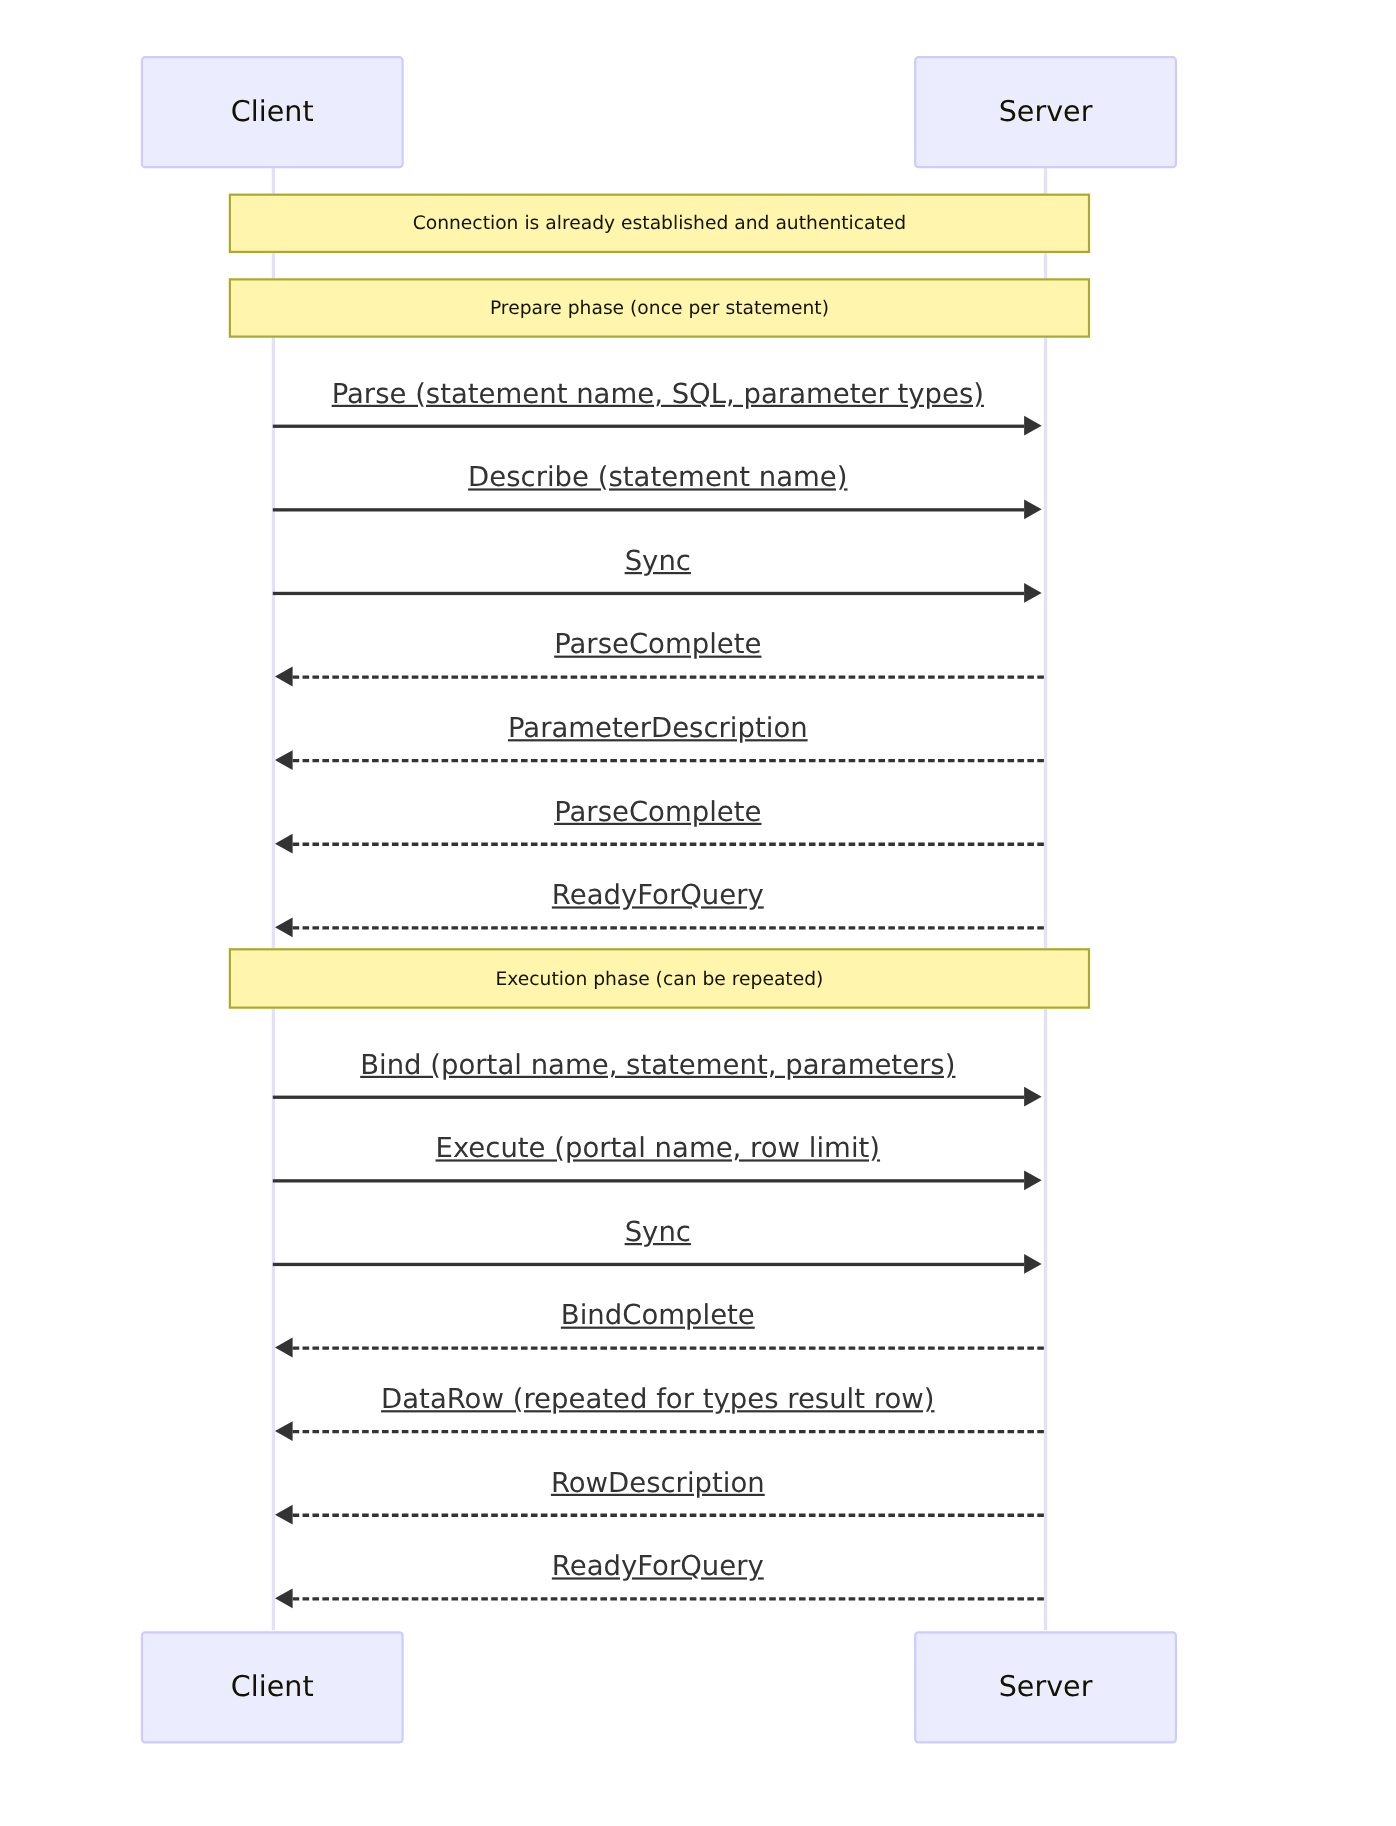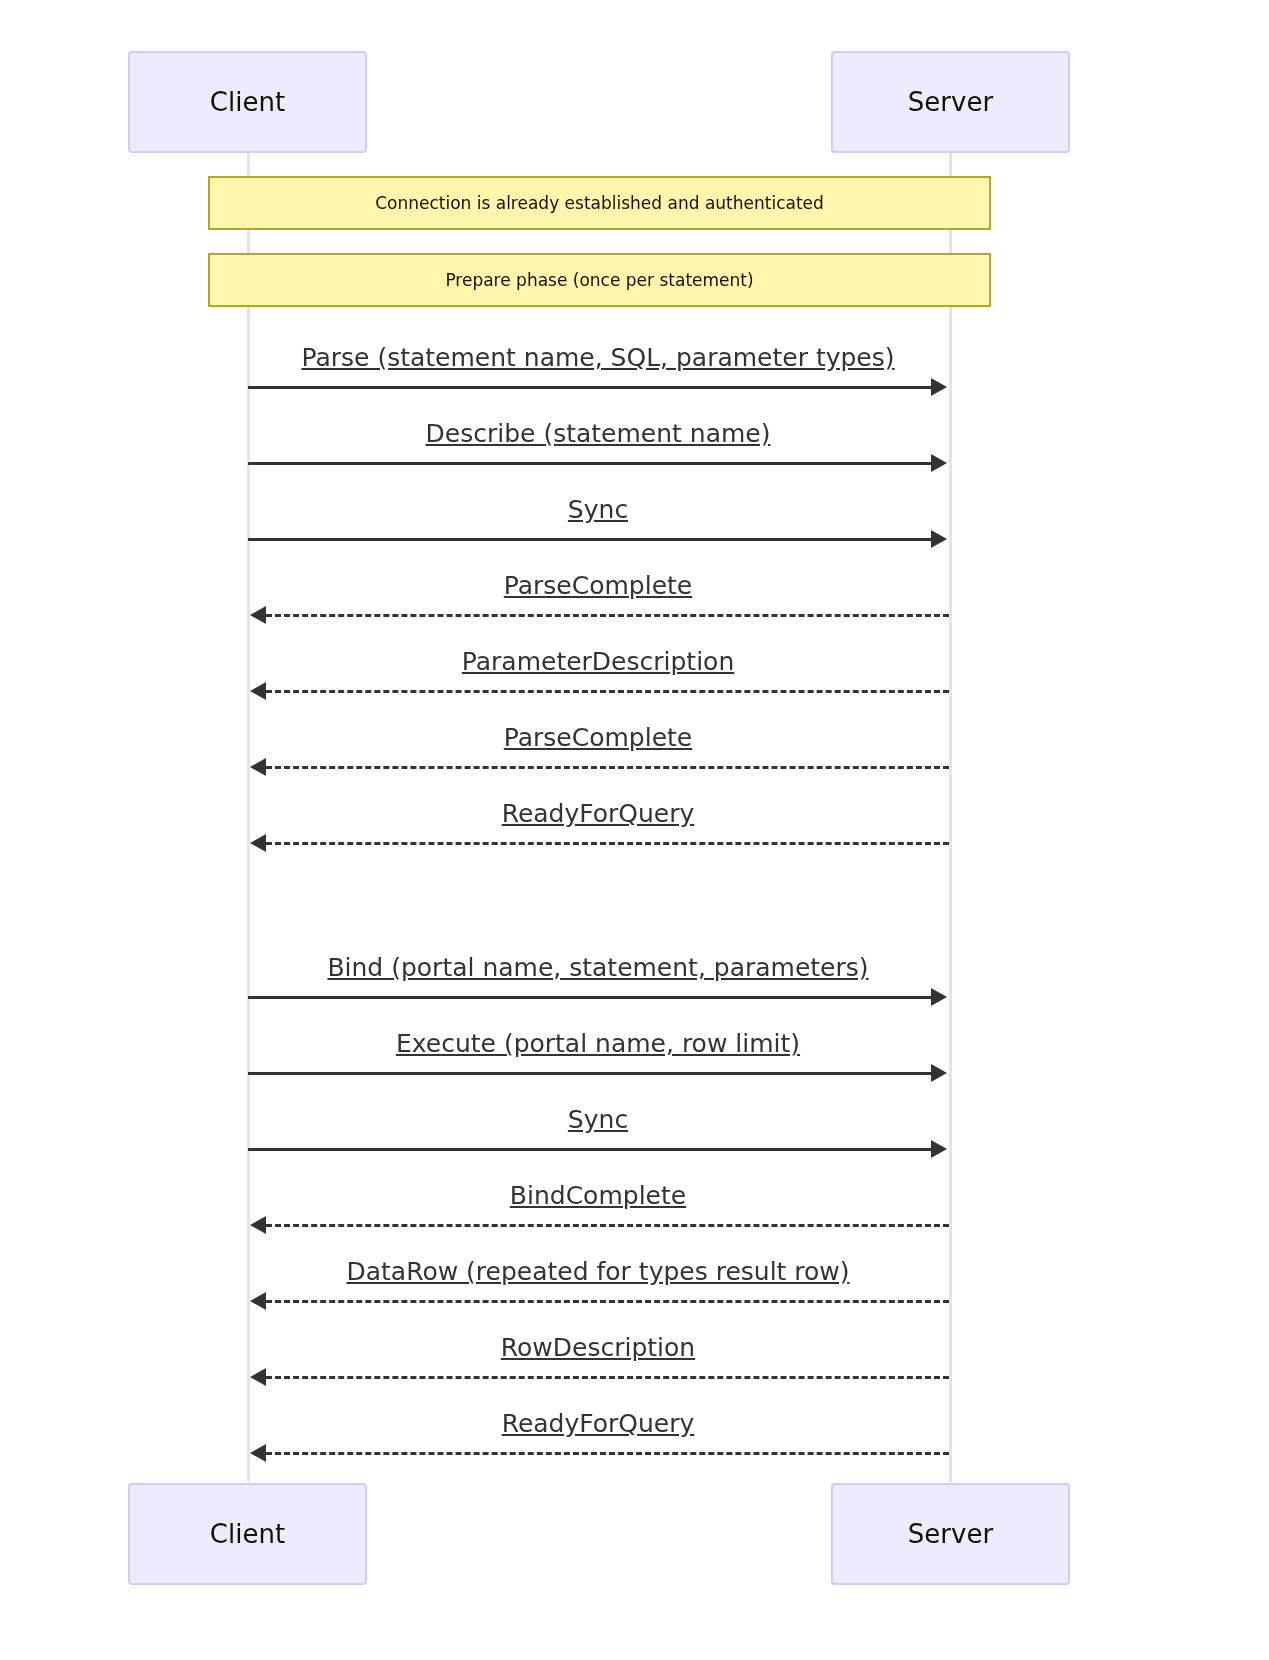--- a/index.html
+++ b/index.html
@@ -155,20 +155,23 @@
     <div class="msg-line dashed" style="left:266px; top:729px; width:683px;"></div>
     <div class="arrowhead left" style="left:250px; top:721px;"></div>
   </div>
 
   <div class="msg">
     <span class="msg-label" style="left:598px; top:762px;">ReadyForQuery</span>
     <div class="msg-line dashed" style="left:266px; top:805px; width:683px;"></div>
     <div class="arrowhead left" style="left:250px; top:797px;"></div>
   </div>
 
+  <div class="note-box" style="left:208px; top:825px; width:783px; height:55px;">
+    <span class="note-label">Execution phase (can be repeated)</span>
+  </div>
 
   <div class="msg">
     <span class="msg-label" style="left:598px; top:916px;">Bind (portal name, statement, parameters)</span>
     <div class="msg-line" style="left:248px; top:959px; width:683px;"></div>
     <div class="arrowhead right" style="left:931px; top:951px;"></div>
   </div>
 
   <div class="msg">
     <span class="msg-label" style="left:598px; top:992px;">Execute (portal name, row limit)</span>
     <div class="msg-line" style="left:248px; top:1035px; width:683px;"></div>

